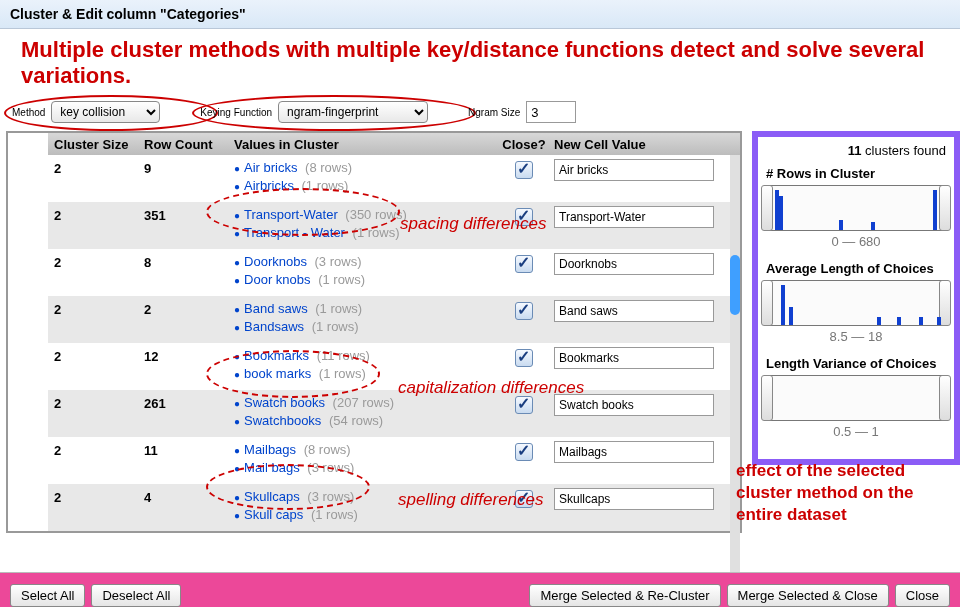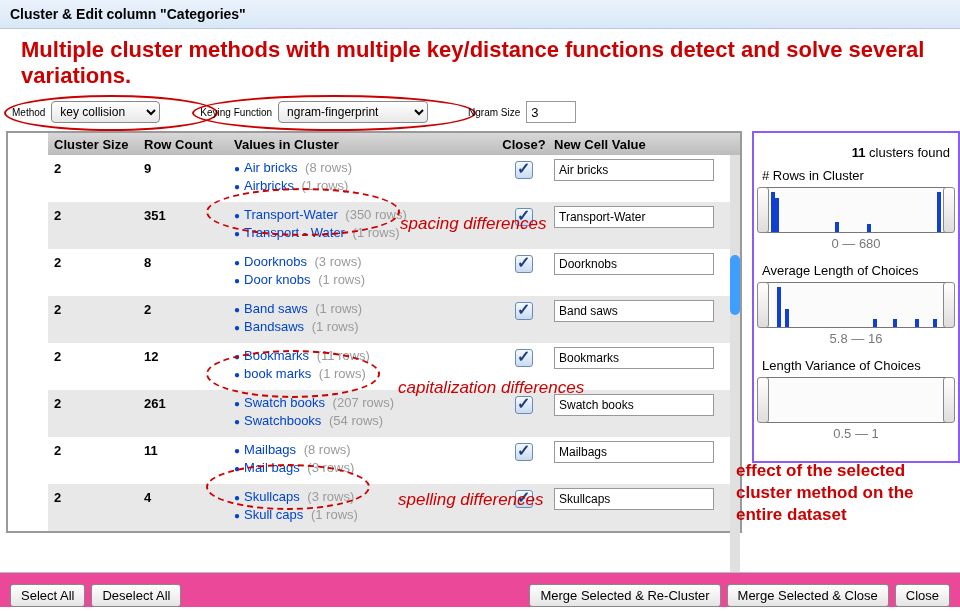--- a/index.html
+++ b/index.html
@@ -143,31 +143,31 @@
   position: absolute;
   width: 10px;
   background: #3f9fff;
   border-radius: 5px;
   height: 60px;
   top: 100px;
 }
 .side-panel {
   width: 230px;
   margin-left: 10px;
-  border: 2px solid #8b5cf6;
-  padding: 16px 8px 8px 8px;
+  border: 6px solid #8b5cf6;
+  padding: 10px 8px 8px 8px;
   position: relative;
 }
 .side-panel .found {
   text-align: right;
   margin: -4px 0 8px 0;
 }
 .side-panel .found b { font-weight: bold; }
 .hist-block { margin-bottom: 12px; }
-.hist-label { font-weight: normal; font-size: 13px; margin-bottom: 4px; }
+.hist-label { font-weight: bold; font-size: 13px; margin-bottom: 4px; }
 .hist-box {
   border: 1px solid #777;
   height: 44px;
   position: relative;
   background: #fbfbfb;
 }
 .hist-box .handle {
   position: absolute;
   width: 10px; height: 44px;
   background: linear-gradient(#fff,#ddd);
@@ -370,21 +370,21 @@
       <div class="hist-box">
         <div class="handle left"></div>
         <div class="handle right"></div>
         <div class="bar" style="left:14px; height:40px;"></div>
         <div class="bar" style="left:22px; height:18px;"></div>
         <div class="bar" style="left:110px; height:8px;"></div>
         <div class="bar" style="left:130px; height:8px;"></div>
         <div class="bar" style="left:152px; height:8px;"></div>
         <div class="bar" style="left:170px; height:8px;"></div>
       </div>
-      <div class="hist-range">5.8 — 16</div>
+      <div class="hist-range">8.5 — 18</div>
     </div>
 
     <div class="hist-block">
       <div class="hist-label">Length Variance of Choices</div>
       <div class="hist-box">
         <div class="handle left"></div>
         <div class="handle right"></div>
       </div>
       <div class="hist-range">0.5 — 1</div>
     </div>

